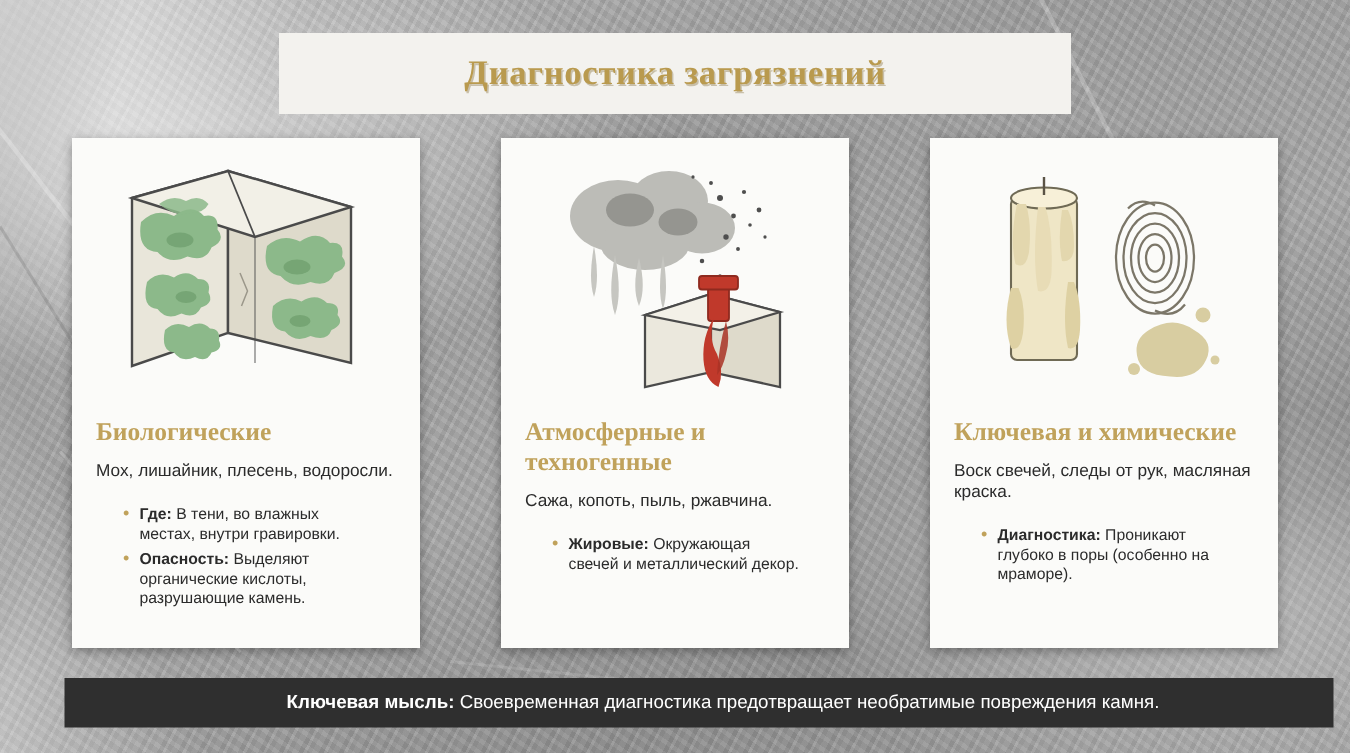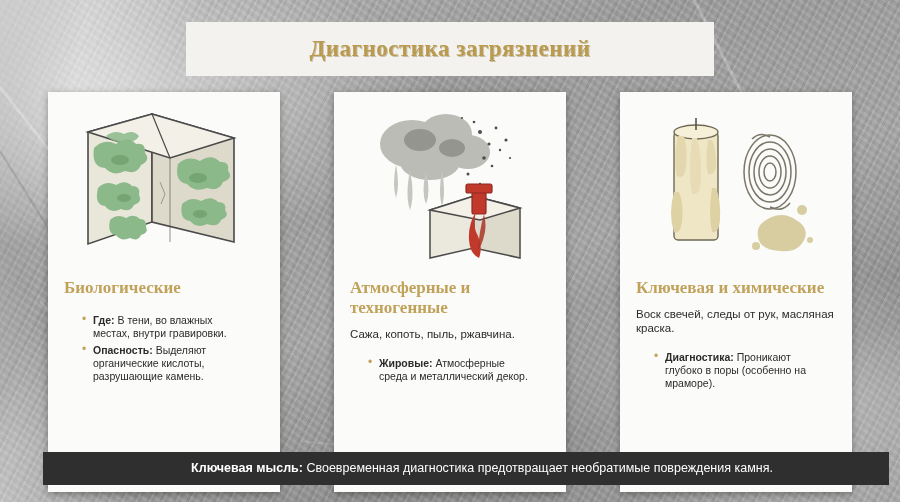--- a/index.html
+++ b/index.html
@@ -66,21 +66,21 @@
     color: #b99a4e;
     text-shadow: 1px 1px 0 rgba(120,96,40,0.35);
     white-space: nowrap;
   }
 
   
   .card {
     position: absolute;
     top: 92px;
     width: 232px;
-    height: 400px;
+    height: 340px;
     background: #fbfbf9;
     box-shadow: 0 2px 7px rgba(0,0,0,0.35);
     box-sizing: border-box;
     padding: 0;
   }
   .card.c1 { left: 48px; }
   .card.c2 { left: 334px; }
   .card.c3 { left: 620px; }
 
   .card-art {
@@ -189,20 +189,21 @@
           <ellipse cx="150" cy="86" rx="9" ry="5"></ellipse>
           <ellipse cx="76" cy="106" rx="7" ry="4"></ellipse>
           <ellipse cx="152" cy="122" rx="7" ry="4"></ellipse>
         </g>
 
         <path d="M112,90 l5,12 l-4,10" fill="none" stroke="#9b978a" stroke-width="1"></path>
       </svg>
     </div>
     <div class="card-body">
       <h3 class="card-title">Биологические</h3>
+      <p class="card-lead">Мох, лишайник, плесень, водоросли.</p>
       <ul class="bullets">
         <li><b>Где:</b><span> В тени, во влажных местах, внутри гравировки.</span></li>
         <li><b>Опасность:</b><span> Выделяют органические кислоты, разрушающие камень.</span></li>
       </ul>
     </div>
   </div>
 
   <div class="card c2">
     <div class="card-art">
       <svg width="232" height="182" viewBox="0 0 232 182" aria-hidden="true">
@@ -251,21 +252,21 @@
           <rect x="132" y="92" width="26" height="9" rx="2" fill="#c0392b" stroke="#8e2a1f" stroke-width="1.2"></rect>
           <path d="M142,120 q-4,14 2,24 q5,12 1,22 q-9,-4 -10,-18 q-1,-16 7,-28 z" fill="#c0392b"></path>
           <path d="M150,122 q3,12 0,22 q-2,9 -6,14 q1,-18 6,-36 z" fill="#a93226" opacity="0.85"></path>
         </g>
       </svg>
     </div>
     <div class="card-body">
       <h3 class="card-title">Атмосферные и техногенные</h3>
       <p class="card-lead">Сажа, копоть, пыль, ржавчина.</p>
       <ul class="bullets">
-        <li><b>Жировые:</b><span> Атмосферные среда и металлический декор.</span></li>
+        <li><b>Жировые:</b><span> Окружающая свечей и металлический декор.</span></li>
       </ul>
     </div>
   </div>
 
   <div class="card c3">
     <div class="card-art">
       <svg width="232" height="182" viewBox="0 0 232 182" aria-hidden="true">
 
         <g>
           <rect x="54" y="40" width="44" height="108" rx="4" fill="#efe6c6" stroke="#6f6a55" stroke-width="1.4"></rect>

